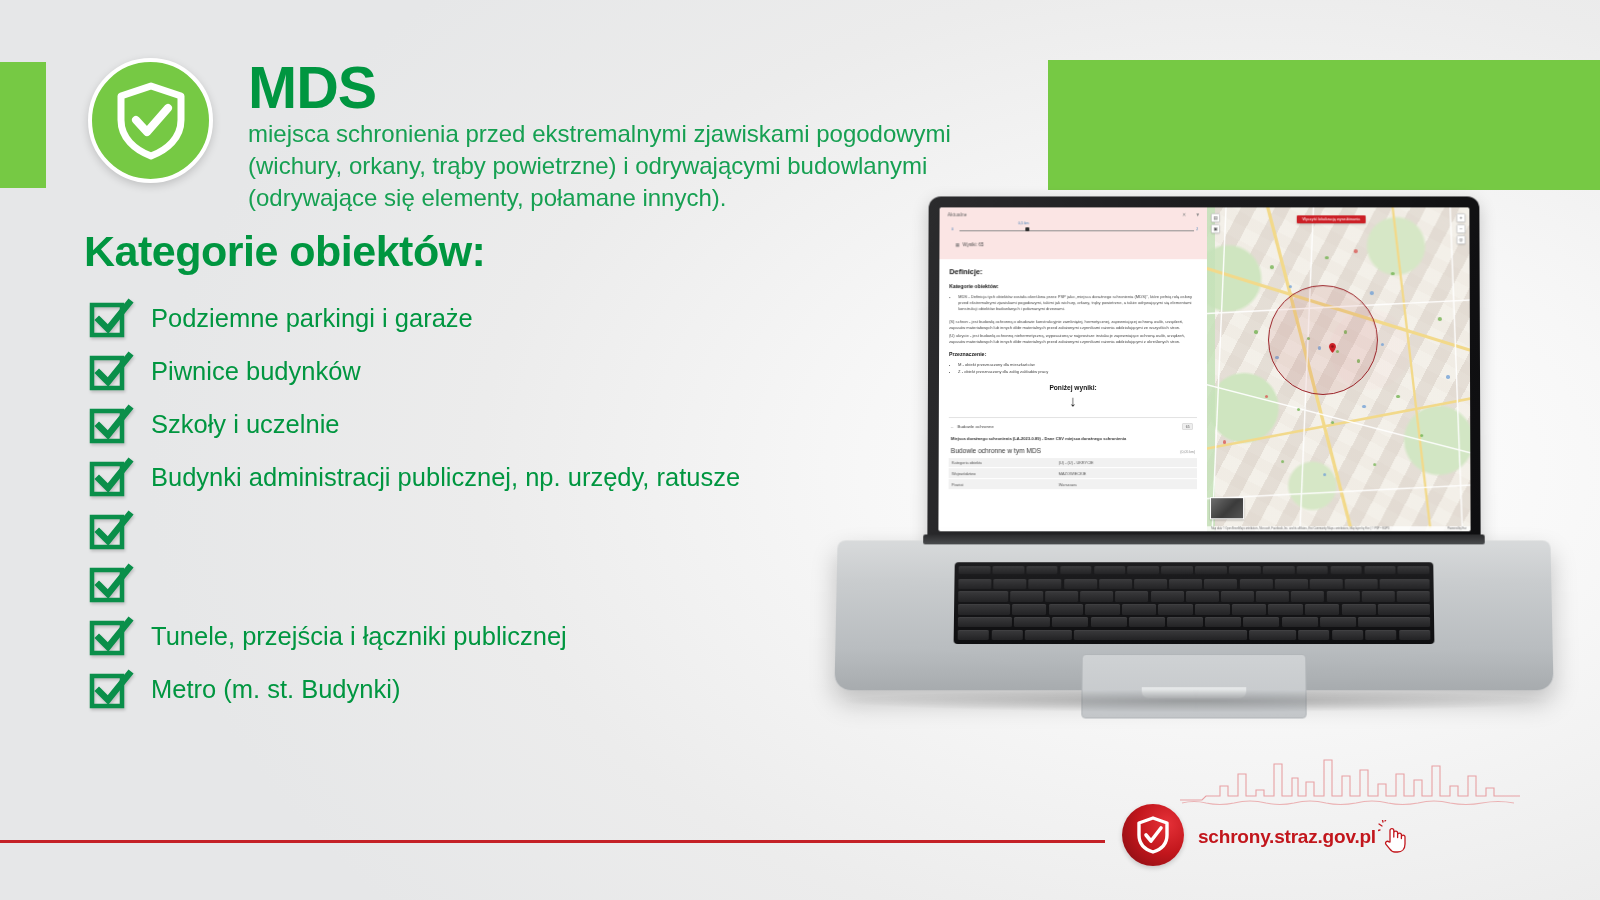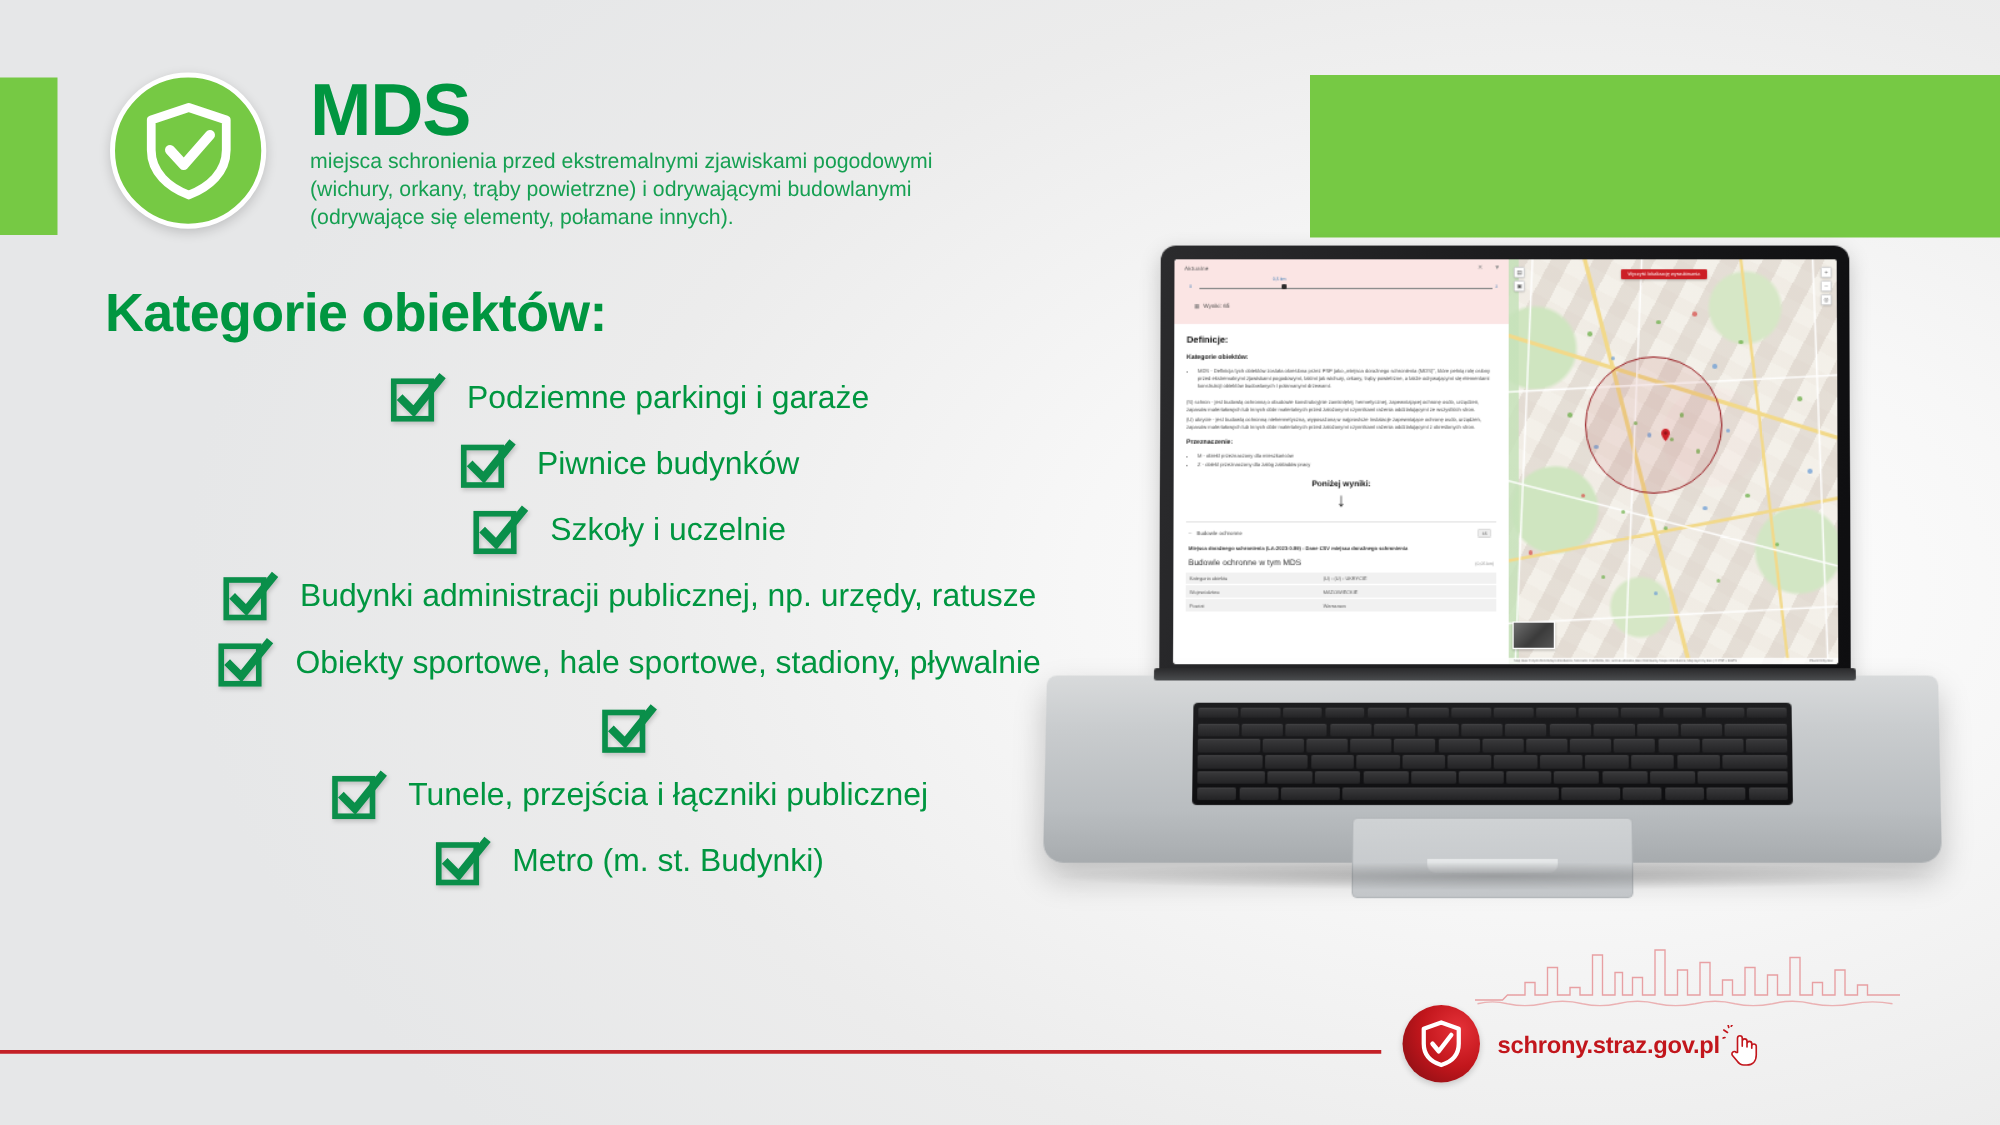--- a/index.html
+++ b/index.html
@@ -24,29 +24,29 @@
     box-shadow:0 3px 9px rgba(0,0,0,.17);
     display:flex; align-items:center; justify-content:center; flex:0 0 auto;
   }
   .shield-badge svg { width:72px; height:78px; display:block; }
 
   .hdr-text { margin-left:35px; padding-top:2px; }
   .mds-title {
     font-size:59px; font-weight:bold; color:#009640;
     letter-spacing:-1px; line-height:.95; margin-bottom:2px;
   }
-  .mds-sub { font-size:17px; color:#16a052; line-height:1.33; max-width:760px; }
+  .mds-sub { font-size:24px; color:#16a052; line-height:1.33; max-width:760px; }
 
   
   .cat-head {
     position:absolute; left:84px; top:227px;
     font-size:43px; font-weight:bold; color:#009640; letter-spacing:-.5px;
   }
   .cat-list { position:absolute; left:88px; top:292px; width:830px; }
-  .cat-item { display:flex; align-items:center; height:53px;justify-content:center; }
+  .cat-item { display:flex; align-items:center; height:53px; }
   .chk { width:46px; height:44px; flex:0 0 auto; position:relative; }
   .chk svg { width:46px; height:44px; display:block;
              filter:drop-shadow(1.5px 2px 1.5px rgba(0,0,0,.18)); }
   .cat-label { margin-left:17px; font-size:25.5px; color:#009640; white-space:nowrap; }
 
   
   .laptop { position:absolute; left:836px; top:196px; width:716px; height:540px; }
   .lid {
     position:absolute; left:92px; top:0; width:552px; height:352px;
     background:linear-gradient(100deg,#2b2b2d 0%,#1d1d1f 42%,#0e0e10 100%);
@@ -266,21 +266,20 @@
     <span class="cat-label">Budynki administracji publicznej, np. urzędy, ratusze</span>
   </div>
 
   <div class="cat-item">
     <span class="chk">
       <svg viewBox="0 0 46 44">
           <rect x="4" y="8" width="30" height="30" fill="none" stroke="#0a8f4a" stroke-width="4.5"></rect>
           <path d="M11 23 L20 32 L41 6" fill="none" stroke="#0a8f4a" stroke-width="6.5" stroke-linecap="square"></path>
         </svg>
     </span>
-    <span class="cat-label">Obiekty sportowe, hale sportowe, stadiony, pływalnie</span>
   </div>
 
 
   <div class="cat-item">
     <span class="chk">
       <svg viewBox="0 0 46 44">
           <rect x="4" y="8" width="30" height="30" fill="none" stroke="#0a8f4a" stroke-width="4.5"></rect>
           <path d="M11 23 L20 32 L41 6" fill="none" stroke="#0a8f4a" stroke-width="6.5" stroke-linecap="square"></path>
         </svg>
     </span>

